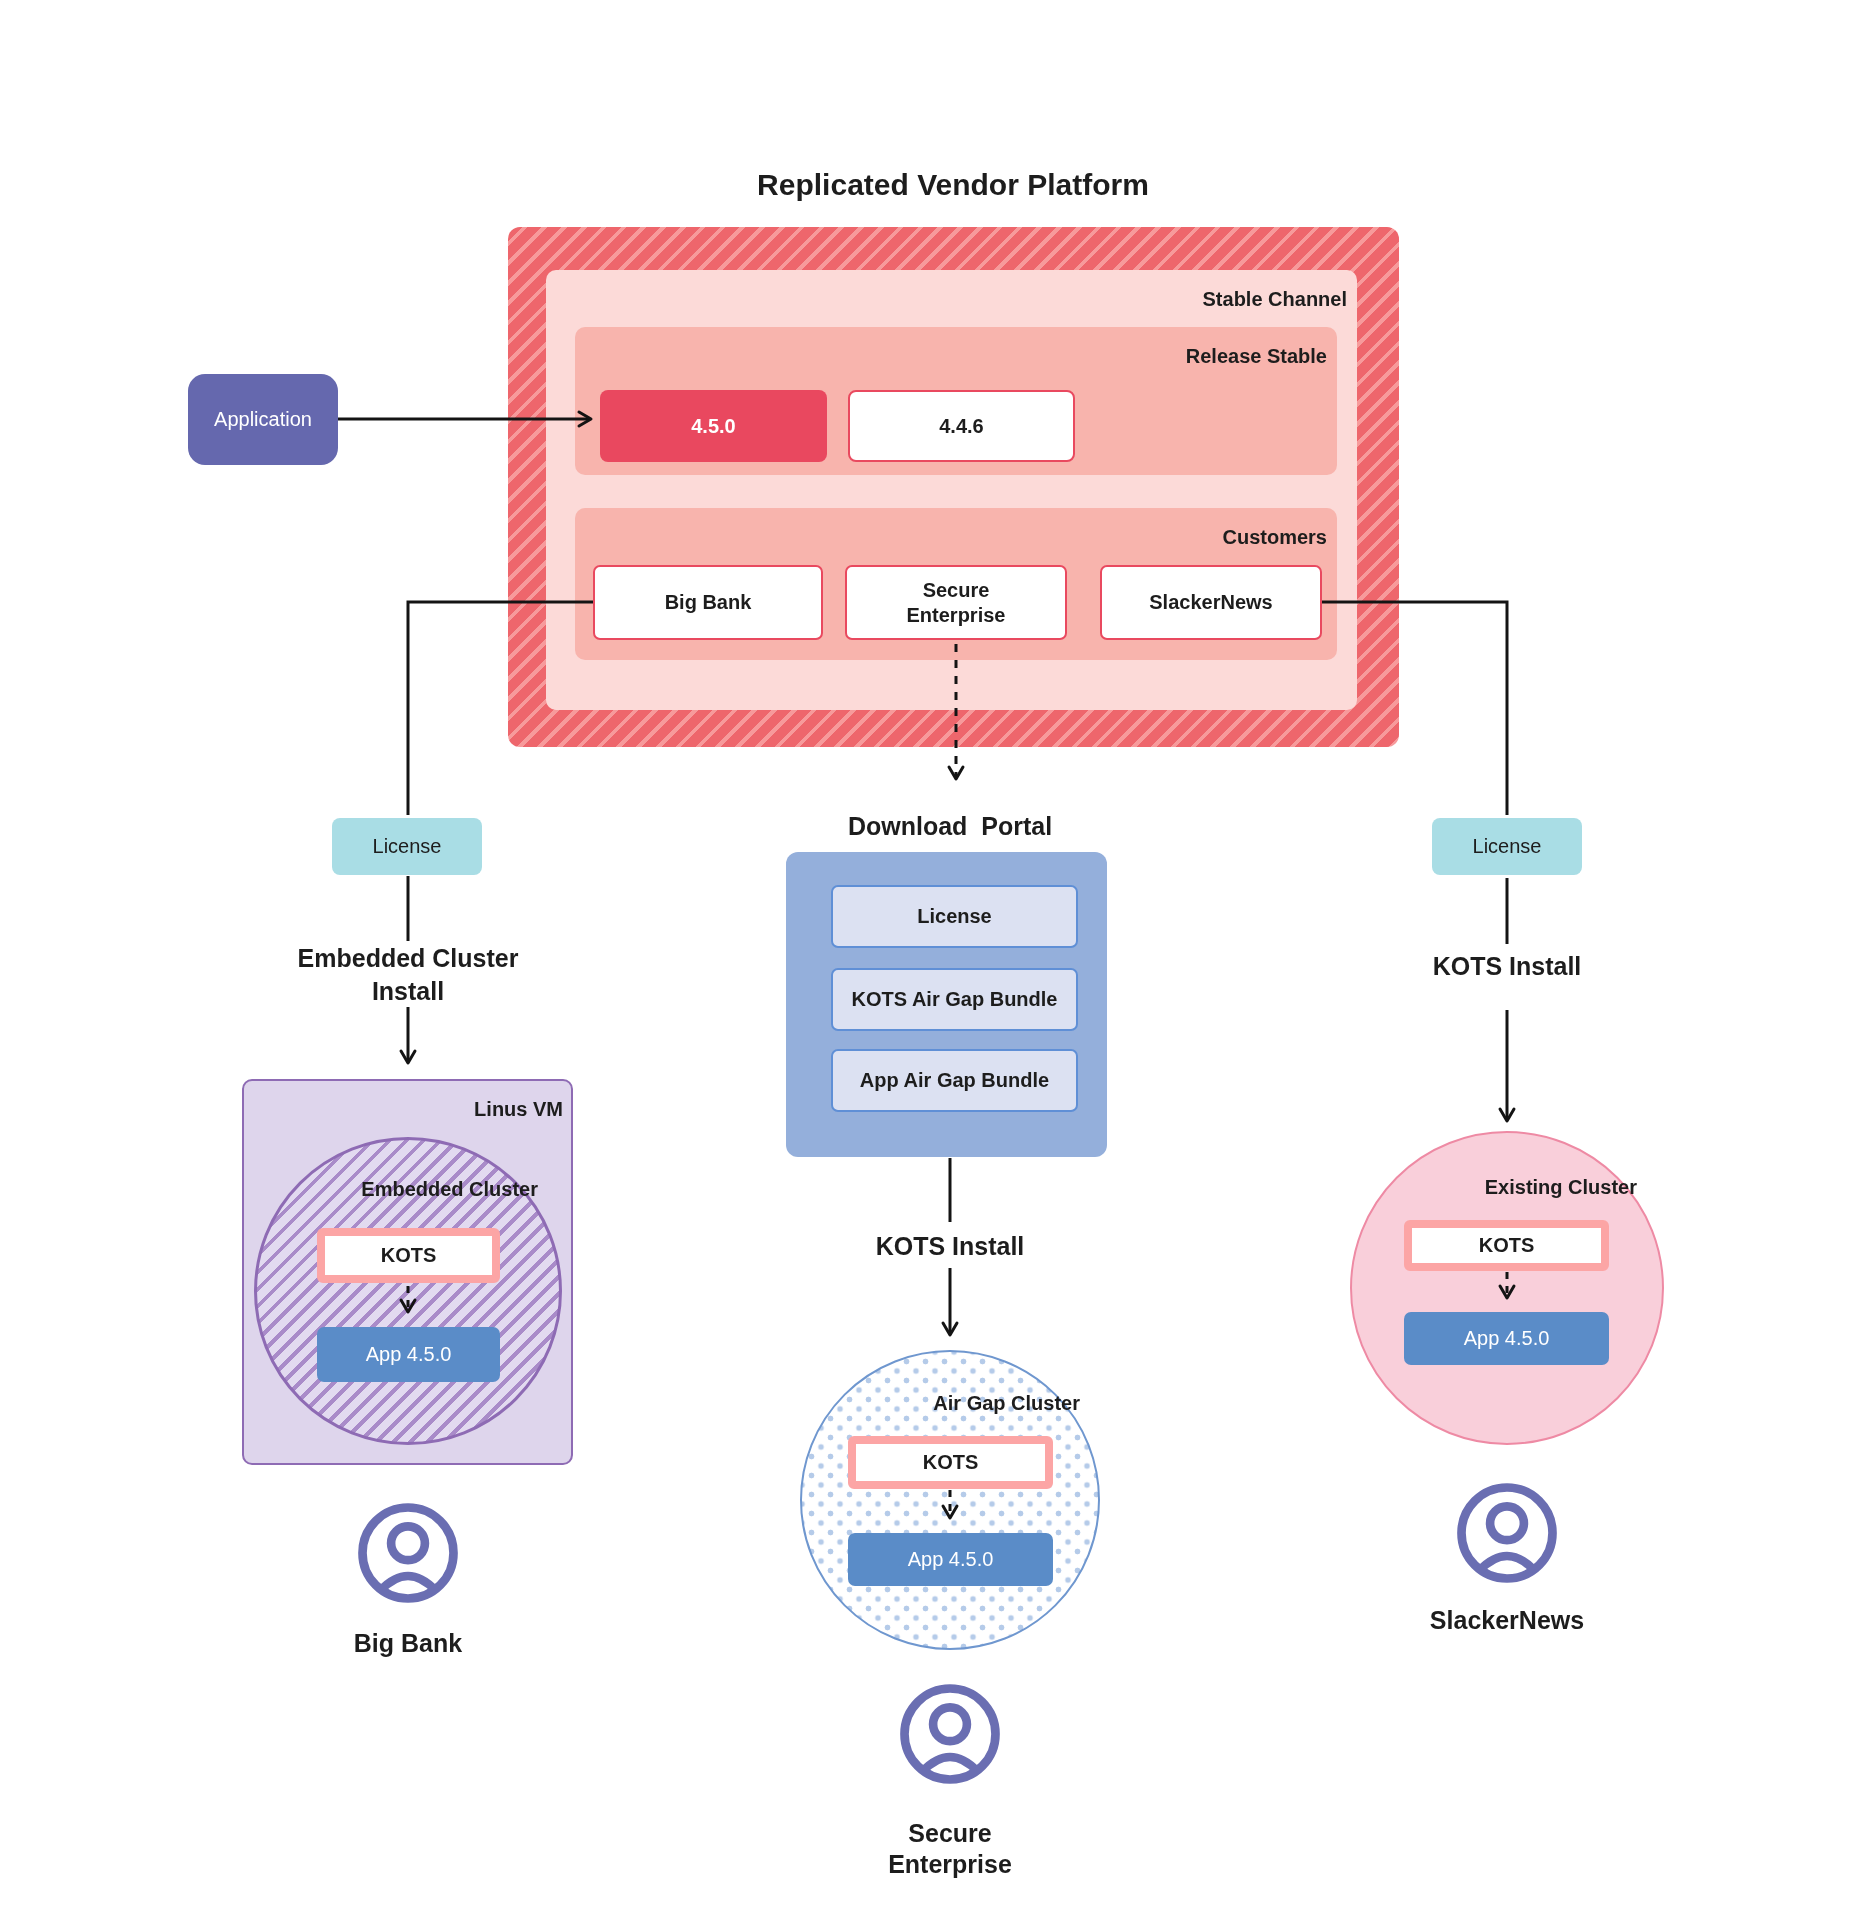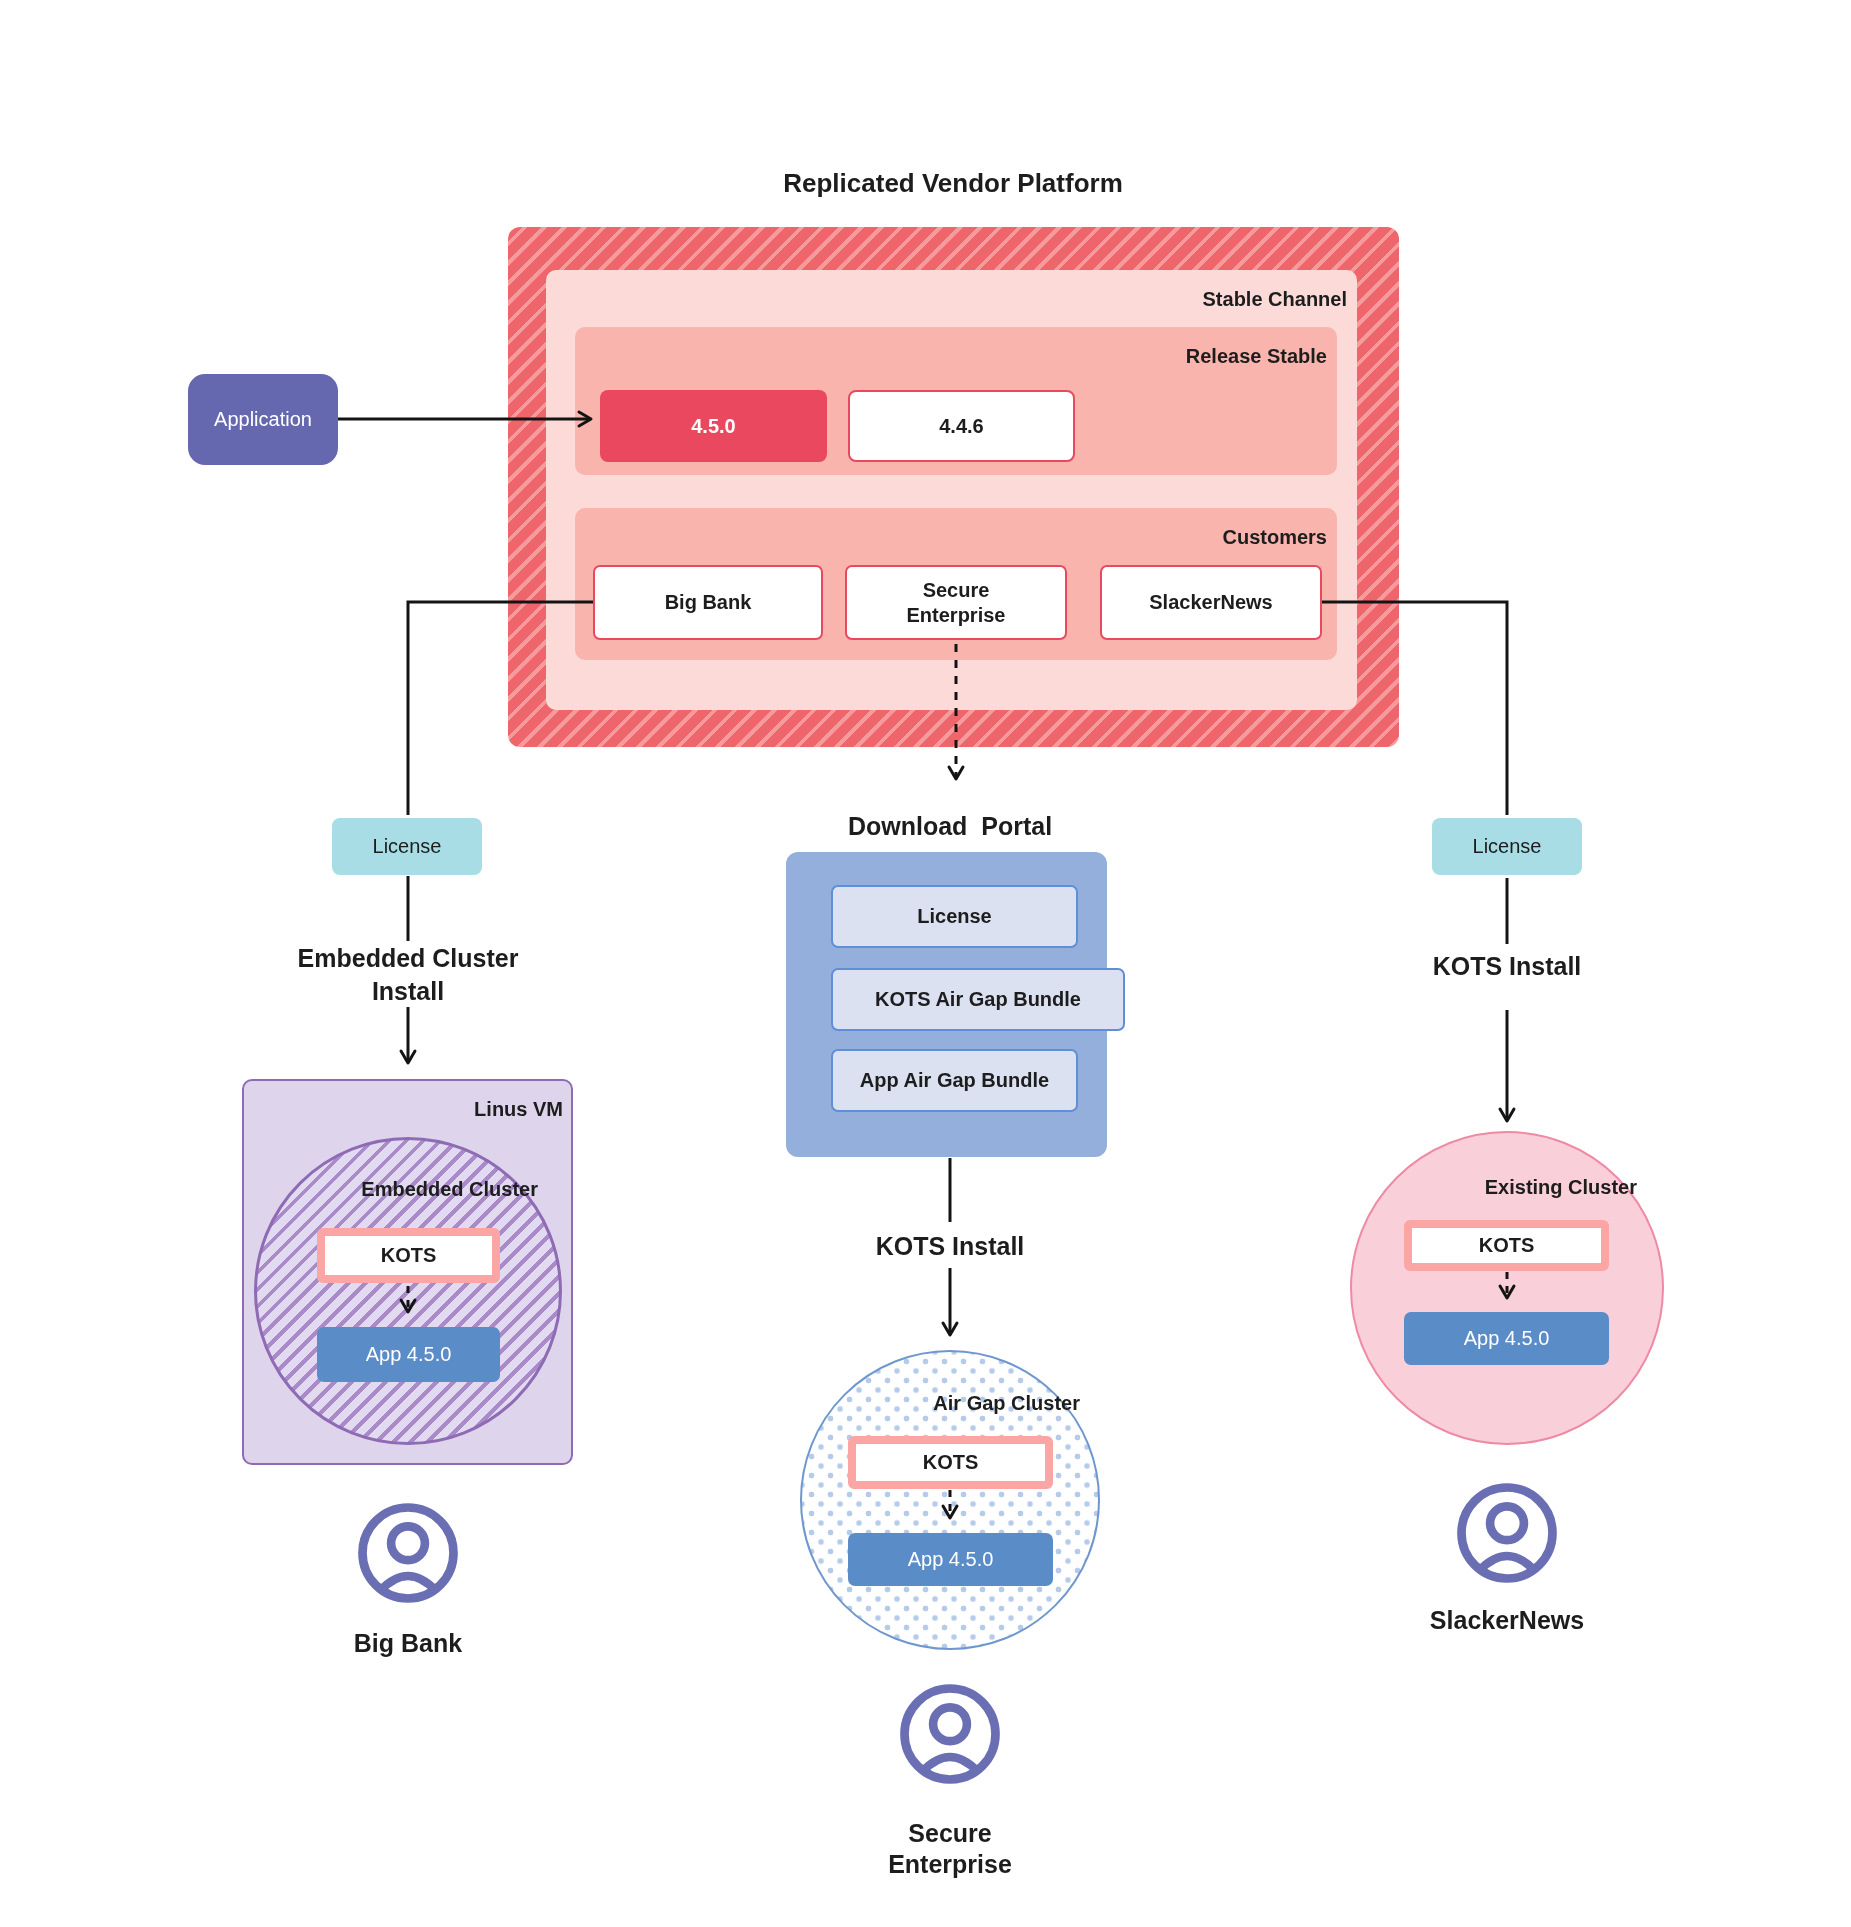--- a/index.html
+++ b/index.html
@@ -37,21 +37,21 @@
   .circle-airgap{
     background-color:#ffffff;
     background-image:radial-gradient(#b5cbe9 2.6px, rgba(255,255,255,0) 3.2px),
                      radial-gradient(#b5cbe9 2.6px, rgba(255,255,255,0) 3.2px);
     background-size:19px 19px;background-position:0 0,9.5px 9.5px;
     border:2px solid #6f97cf;
   }
   .circle-existing{background:#f9cfda;border:2px solid #ee8aa4;}
   .kots{background:#ffffff;border:8px solid #fca5a5;border-radius:6px;font-weight:600;}
   .appblue{background:#5a8cc8;color:#ffffff;font-weight:500;border-radius:7px;}
-  .title{font-size:26px;font-weight:600;}
+  .title{font-size:30px;font-weight:600;}
   .entity-lbl{font-size:25px;font-weight:600;line-height:1.25;}
   .overlay{position:absolute;left:0;top:0;pointer-events:none;z-index:6;}
   .usericon{position:absolute;}
   .pre{white-space:pre;}
 </style>
 </head>
 <body>
 
 <div class="canvas">
 
@@ -123,21 +123,21 @@
       <circle cx="24" cy="19.5" r="7.8" stroke-width="4"></circle>
       <path d="M11.4 41.2 Q 24 28 36.6 41.2" stroke-width="4"></path>
     </svg>
   </div>
   <div class="lbl entity-lbl" style="left:258px;top:1628px;width:300px;">Big Bank</div>
 
   <div class="lbl flow-lbl pre" style="left:750px;top:810px;width:400px;">Download  Portal</div>
 
   <div class="abs portal" style="left:786px;top:852px;width:321px;height:305px;"></div>
   <div class="box portal-item" style="left:831px;top:885px;width:247px;height:63px;">License</div>
-  <div class="box portal-item" style="left:831px;top:968px;width:294px;height:63px;">KOTS Air Gap Bundle</div>
+  <div class="box portal-item" style="left:831px;top:968px;width:247px;height:63px;">KOTS Air Gap Bundle</div>
   <div class="box portal-item" style="left:831px;top:1049px;width:247px;height:63px;">App Air Gap Bundle</div>
 
   <div class="lbl flow-lbl" style="left:800px;top:1230px;width:300px;">KOTS Install</div>
 
   <div class="circle circle-airgap" style="left:800px;top:1350px;width:300px;height:300px;"></div>
   <div class="lbl section-lbl" style="left:820px;top:1392px;width:260px;">Air Gap Cluster</div>
   <div class="box kots" style="left:848px;top:1436px;width:205px;height:53px;">KOTS</div>
   <div class="box appblue" style="left:848px;top:1533px;width:205px;height:53px;">App 4.5.0</div>
 
   <div class="usericon" style="left:898px;top:1682px;width:104px;height:104px;">

